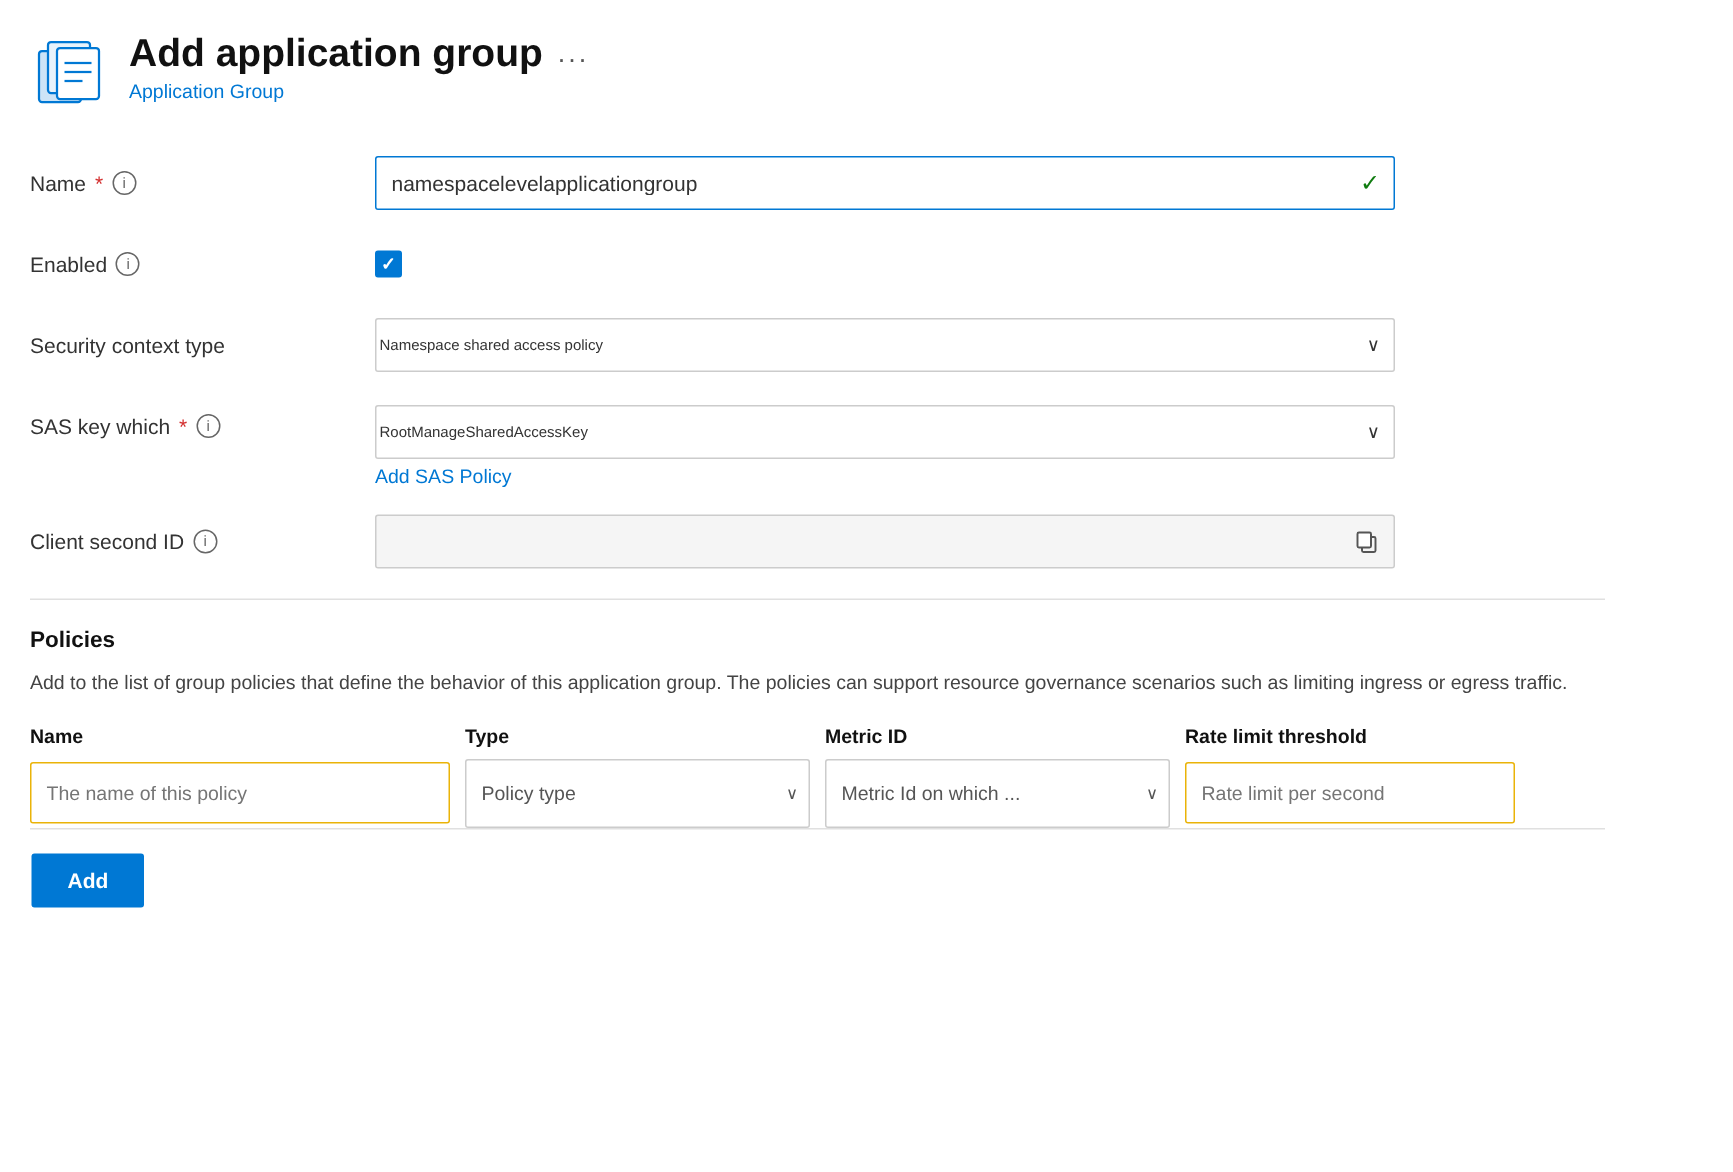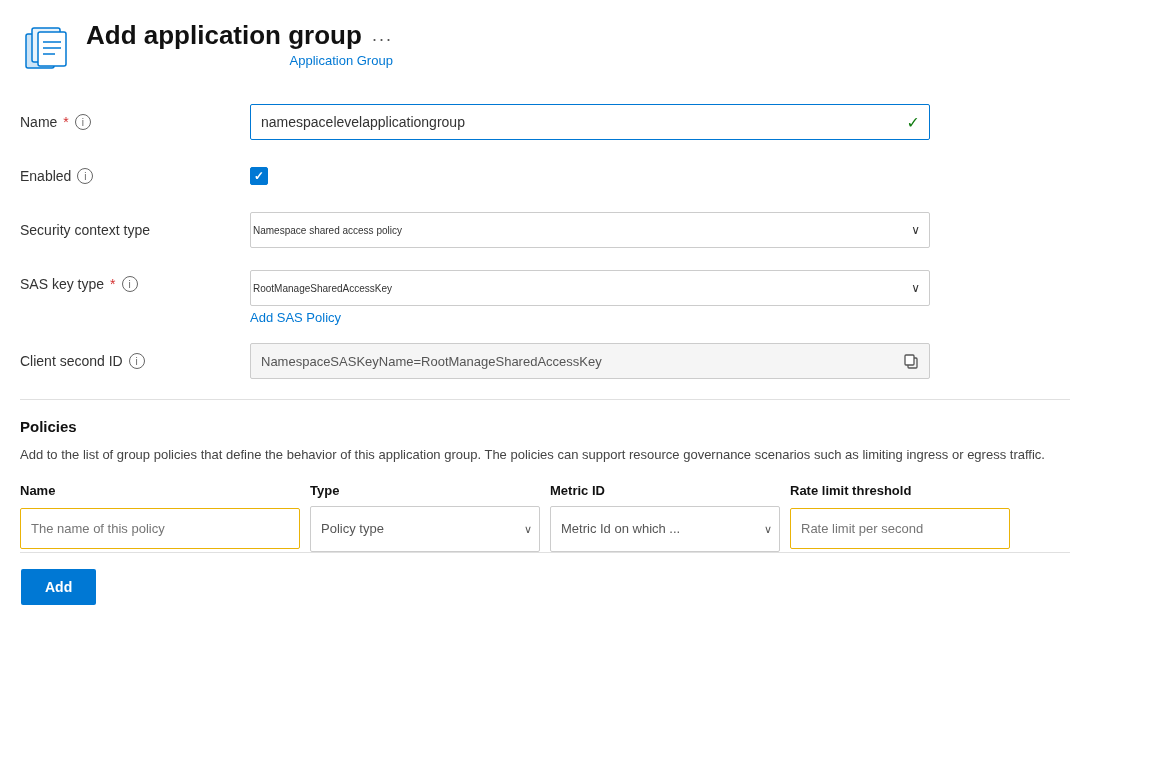--- a/index.html
+++ b/index.html
@@ -28,21 +28,20 @@
       width: 52px;
       height: 52px;
       margin-right: 14px;
       flex-shrink: 0;
       margin-top: 2px;
     }
 
     .header-text {
       display: flex;
       flex-direction: column;
-      text-align: right;
     }
 
     .header-title-row {
       display: flex;
       align-items: center;
       gap: 10px;
     }
 
     .header-title {
       font-size: 26px;
@@ -380,21 +379,21 @@
           <select class="select-input">
             <option>Namespace shared access policy</option>
           </select>
           <span class="select-chevron">∨</span>
         </div>
       </div>
     </div>
 
     <div class="form-row" style="align-items: flex-start; padding-top: 4px;">
       <div class="form-label" style="padding-top: 6px;">
-        <span>SAS key type</span>
+        <span>SAS key which</span>
         <span class="required-star">*</span>
         <span class="info-icon">i</span>
       </div>
       <div class="form-control-wrapper">
         <div class="select-wrapper">
           <select class="select-input">
             <option>RootManageSharedAccessKey</option>
           </select>
           <span class="select-chevron">∨</span>
         </div>
@@ -402,21 +401,20 @@
       </div>
     </div>
 
     <div class="form-row">
       <div class="form-label">
         <span>Client second ID</span>
         <span class="info-icon">i</span>
       </div>
       <div class="form-control-wrapper">
         <div class="readonly-input" style="position: relative; display: flex; align-items: center;">
-          <span style="font-size:13px; color:#555;">NamespaceSASKeyName=RootManageSharedAccessKey</span>
           <span class="readonly-copy-icon">
             <svg width="16" height="16" viewBox="0 0 16 16" fill="none" style="display:block;">
               <rect x="5" y="5" width="9" height="10" rx="1" stroke="#555" stroke-width="1.3" fill="none"></rect>
               <rect x="2" y="2" width="9" height="10" rx="1" stroke="#555" stroke-width="1.3" fill="white"></rect>
             </svg>
           </span>
         </div>
       </div>
     </div>
   </div>

